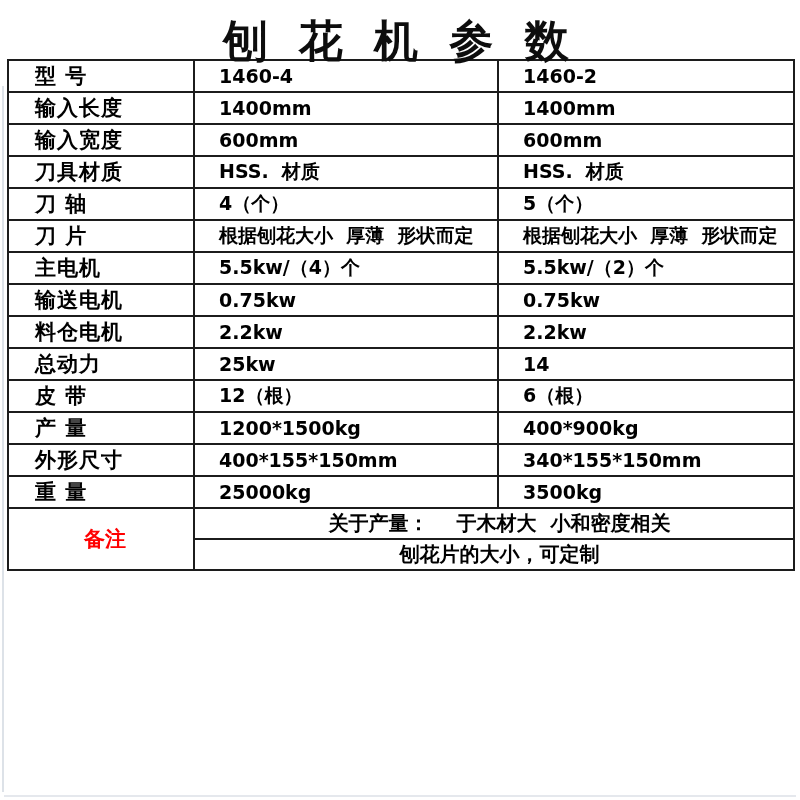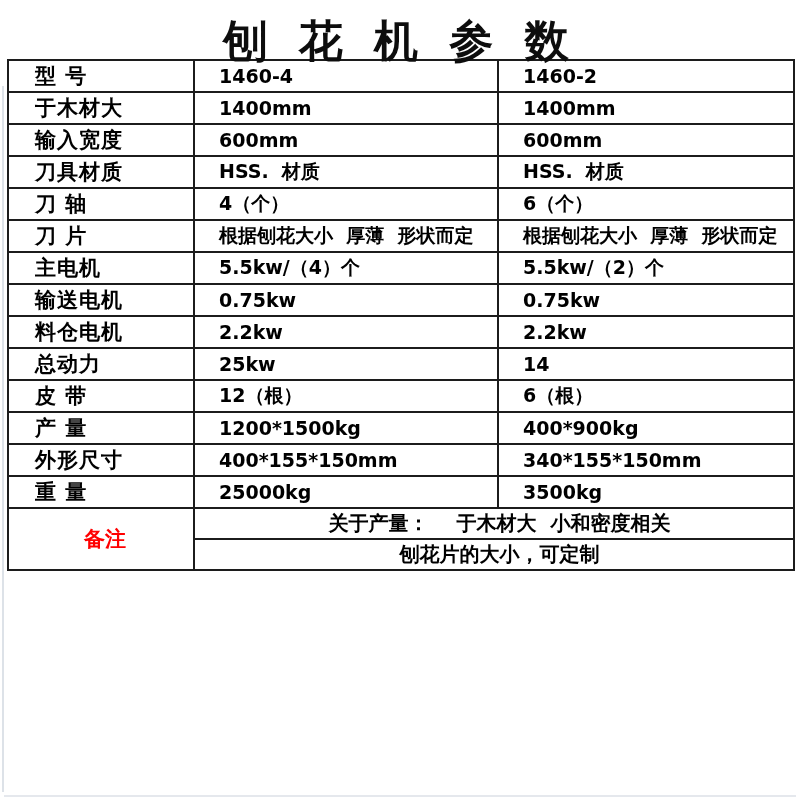--- a/index.html
+++ b/index.html
@@ -99,38 +99,38 @@
       <col class="col-v1">
       <col class="col-v2">
   </colgroup>
   <tbody>
     <tr>
       <td class="label-cell">型 号</td>
       <td class="value-cell">1460-4</td>
       <td class="value-cell">1460-2</td>
     </tr>
     <tr>
-      <td class="label-cell">于木材大</td>
+      <td class="label-cell">输入长度</td>
       <td class="value-cell">1400mm</td>
       <td class="value-cell">1400mm</td>
     </tr>
     <tr>
       <td class="label-cell">输入宽度</td>
       <td class="value-cell">600mm</td>
       <td class="value-cell">600mm</td>
     </tr>
     <tr>
       <td class="label-cell">刀具材质</td>
       <td class="value-cell">HSS.  材质</td>
       <td class="value-cell">HSS.  材质</td>
     </tr>
     <tr>
       <td class="label-cell">刀 轴</td>
       <td class="value-cell">4（个）</td>
-      <td class="value-cell">6（个）</td>
+      <td class="value-cell">5（个）</td>
     </tr>
     <tr>
       <td class="label-cell">刀 片</td>
       <td class="value-cell">根据刨花大小  厚薄  形状而定</td>
       <td class="value-cell">根据刨花大小  厚薄  形状而定</td>
     </tr>
     <tr>
       <td class="label-cell">主电机</td>
       <td class="value-cell">5.5kw/（4）个</td>
       <td class="value-cell">5.5kw/（2）个</td>

